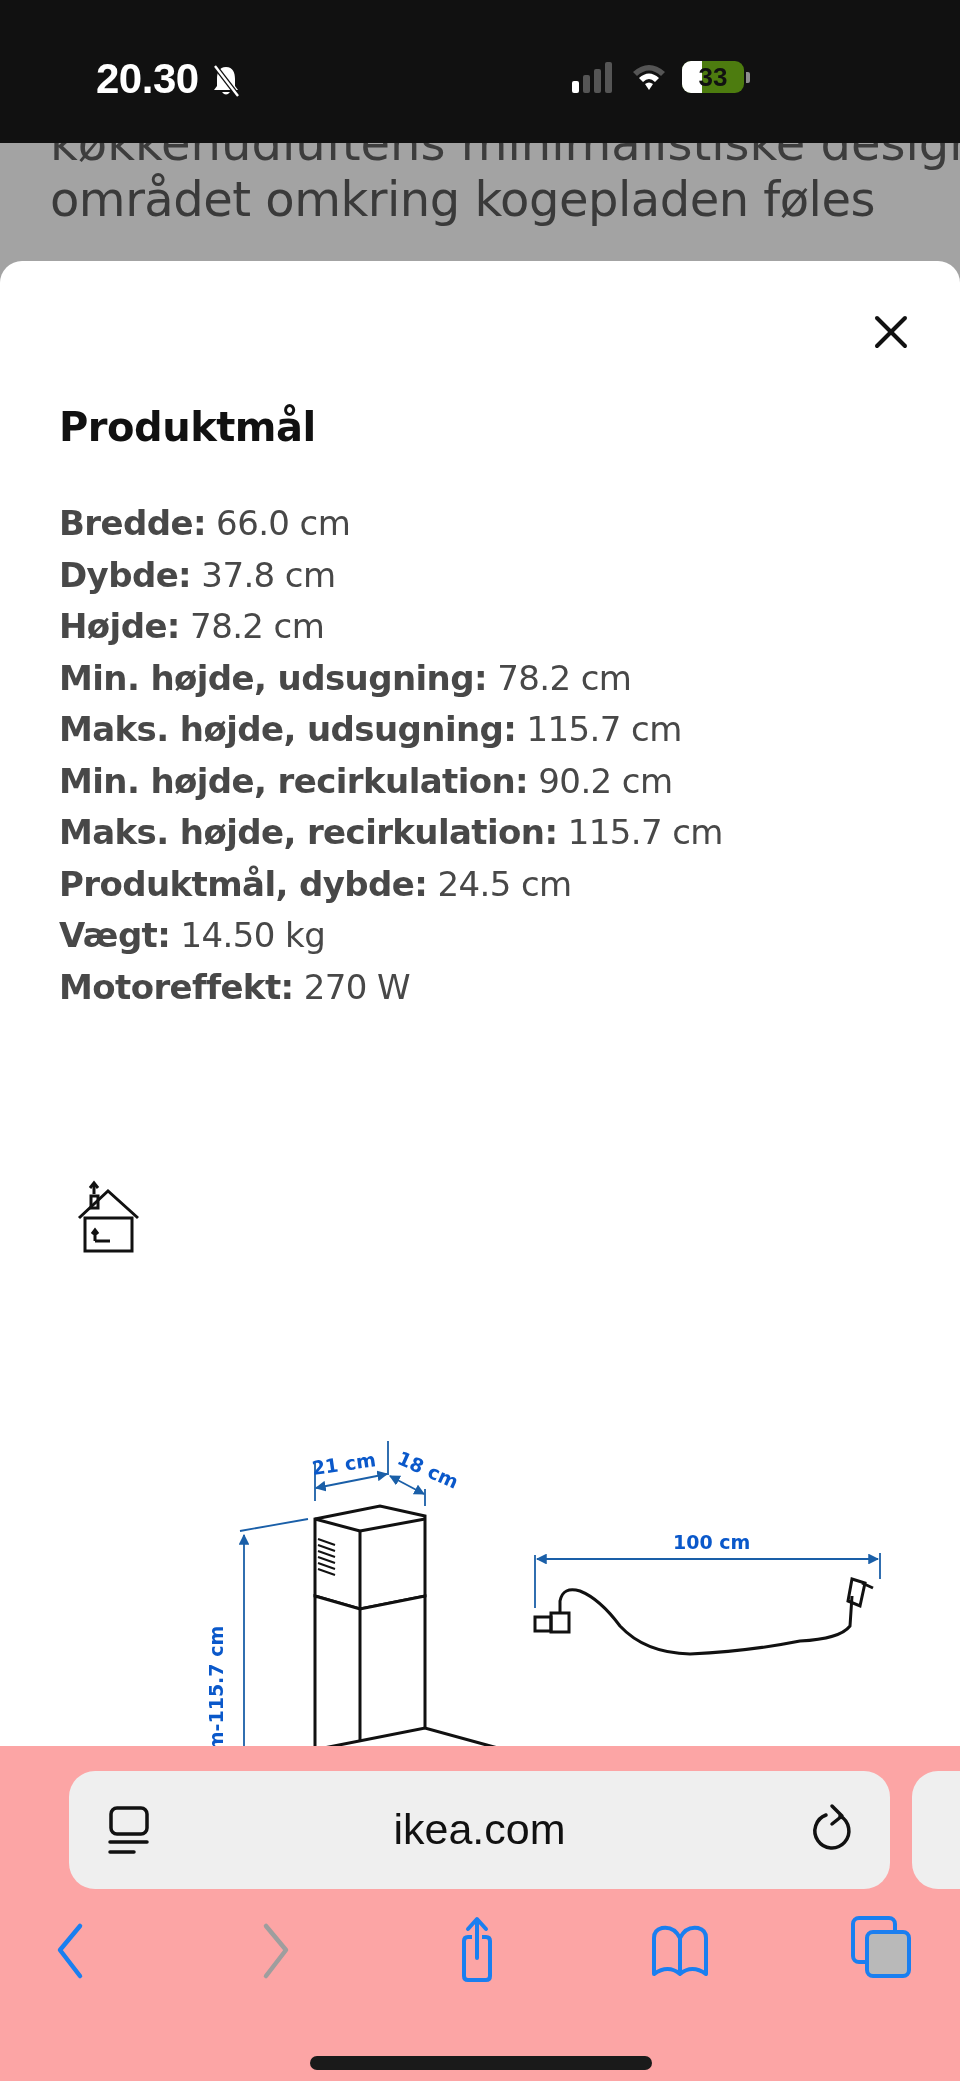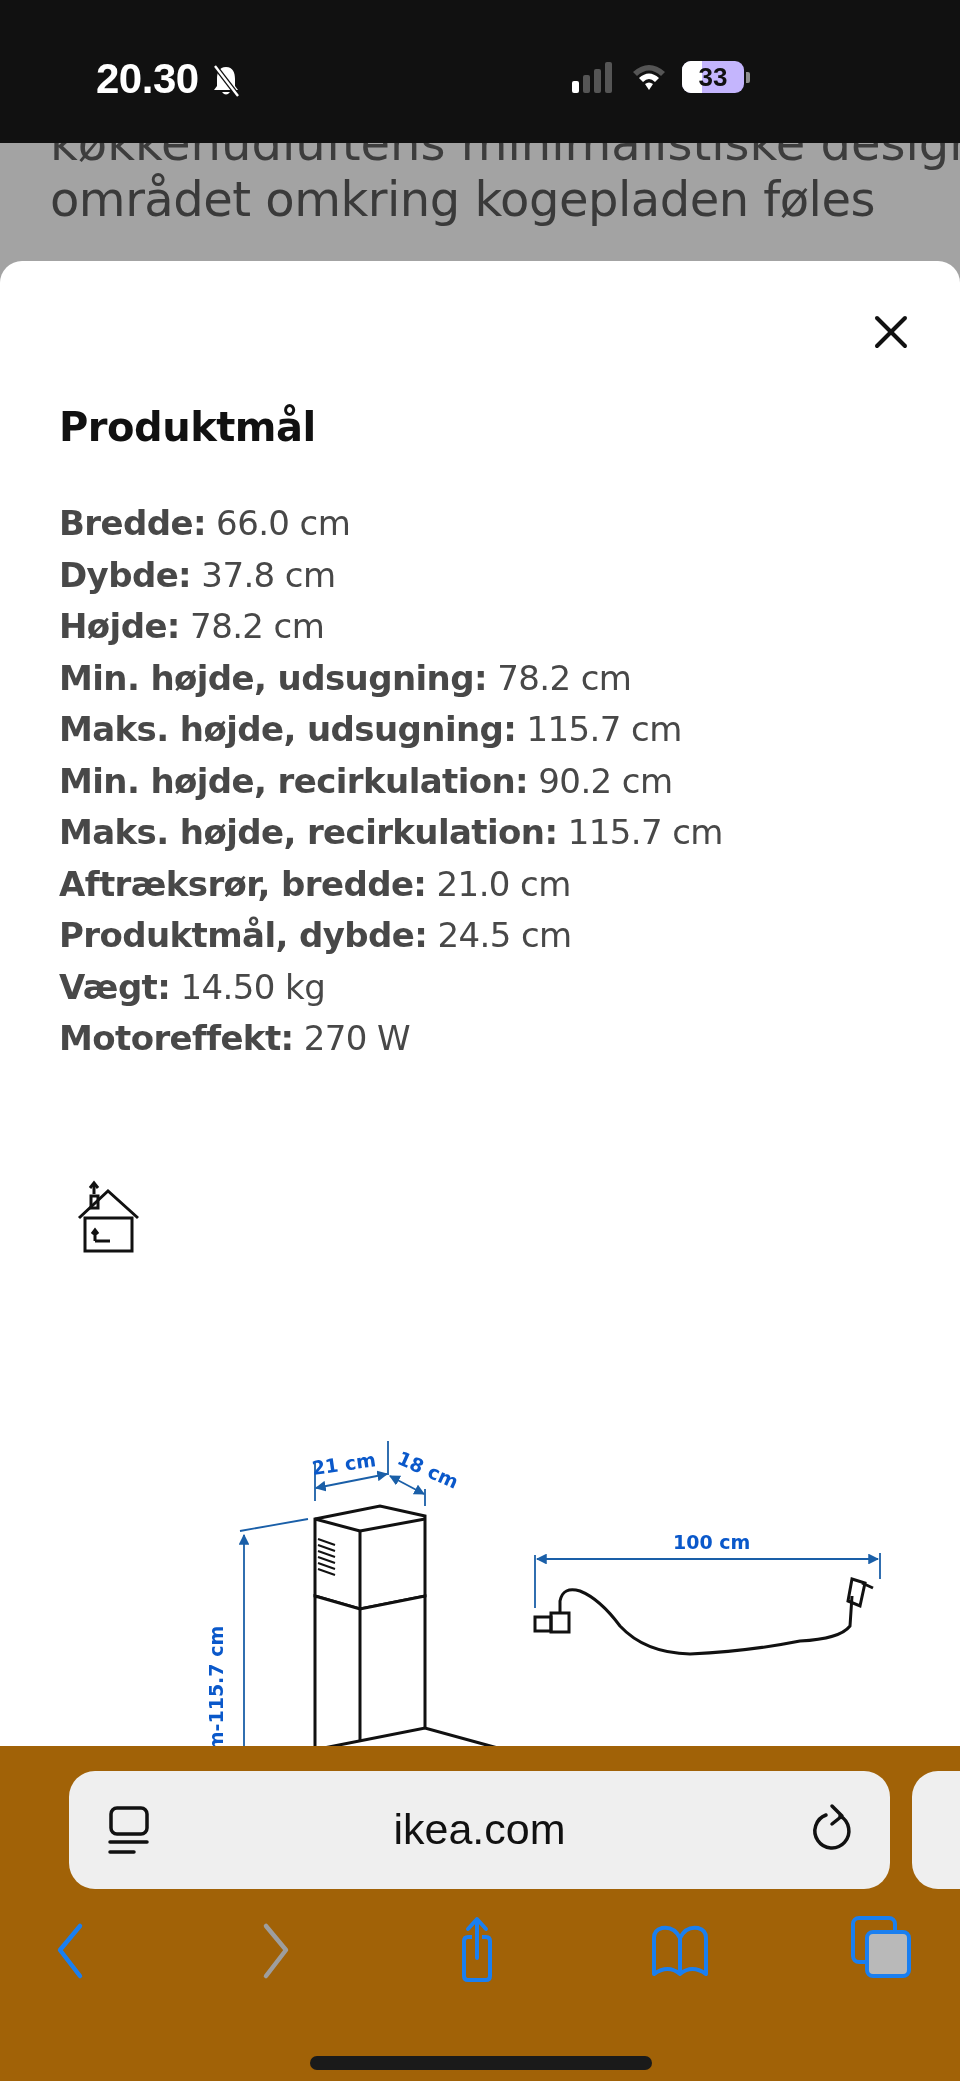--- a/index.html
+++ b/index.html
@@ -3,40 +3,40 @@
 <meta charset="utf-8">
 <style>
   * { box-sizing: border-box; margin: 0; padding: 0; }
   html, body { width: 960px; height: 2081px; overflow: hidden; background: #111; }
   body { position: relative; font-family: "DejaVu Sans", sans-serif; }
 
   .status-bar { position: absolute; left: 0; top: 0; width: 834px; height: 143px; background: #111111; color: #fff; margin-top: 9px; }
   .status-time { position: absolute; left: 96px; top: 46px; font-family: "Liberation Sans", sans-serif; font-weight: bold; font-size: 42px; letter-spacing: -0.5px; }
   .status-bell { position: absolute; left: 206px; top: 52px; width: 40px; height: 40px; }
   .status-right { position: absolute; right: 84px; top: 52px; display: flex; align-items: center; gap: 14px; }
-  .battery { position: relative; width: 62px; height: 32px; border-radius: 9px; background: #c4b5fd; overflow: hidden; display: flex; align-items: center; justify-content: center; }
+  .battery { position: relative; width: 62px; height: 32px; border-radius: 9px; background: #4d7c0f; overflow: hidden; display: flex; align-items: center; justify-content: center; }
   .battery-fill { position: absolute; left: 0; top: 0; bottom: 0; width: 33%; background: #fff; }
   .battery-text { position: relative; font-family: "Liberation Sans", sans-serif; font-weight: bold; font-size: 26px; color: #111; }
   .battery-tip { width: 4px; height: 11px; background: #8e8e8e; border-radius: 0 2px 2px 0; margin-left: -12px; }
 
   .page-bg { position: absolute; left: 0; top: 143px; width: 960px; height: 1938px; background: #a3a3a3; }
   .bg-text-1 { position: absolute; left: 50px; top: 106px; font-size: 48px; color: #3d3d3d; white-space: nowrap; line-height: 60px; height: 25px; overflow: hidden; }
   .bg-text-1 span { display: block; margin-top: -36px; }
   .bg-text-2 { position: absolute; left: 50px; top: 173px; font-size: 48px; color: #3a3a3a; white-space: nowrap; letter-spacing: -0.5px; }
 
   .modal { position: absolute; left: 0; top: 261px; width: 960px; height: 1500px; background: #ffffff; border-radius: 22px 22px 0 0; overflow: hidden; padding-left: 29px; }
   .close-btn { position: absolute; left: 868px; top: 48px; width: 46px; height: 46px; cursor: pointer; }
   .modal-title { position: absolute; left: 59px; top: 143px; font-size: 40px; font-weight: bold; color: #111; letter-spacing: -0.5px; }
   .dims { position: absolute; left: 59px; top: 237px; }
   .dim-row { font-size: 34px; line-height: 51.5px; color: #484848; white-space: nowrap; letter-spacing: -0.6px; }
   .dim-row .k { font-weight: bold; color: #484848; }
 
   .diagram { position: absolute; left: 0; top: 900px; width: 960px; height: 600px; }
 
-  .browser-bar { position: absolute; left: 0; top: 1746px; width: 960px; height: 335px; background: #a16207; }
+  .browser-bar { position: absolute; left: 0; top: 1746px; width: 960px; height: 335px; background: #fca5a5; }
   .url-pill { position: absolute; left: 69px; top: 25px; width: 821px; height: 118px; background: #efefef; border-radius: 26px; }
   .url-text { position: absolute; left: 0; right: 0; top: 34px; text-align: center; font-family: "Liberation Sans", sans-serif; font-size: 43px; color: #111; }
   .reader-icon { position: absolute; left: 38px; top: 34px; width: 44px; height: 52px; }
   .reload-icon { position: absolute; right: 32px; top: 32px; width: 48px; height: 54px; }
   .next-pill { position: absolute; left: 912px; top: 25px; width: 80px; height: 118px; background: #efefef; border-radius: 26px; }
 
   .nav-icons { position: absolute; left: 0; top: 160px; width: 960px; height: 110px; }
   .nav-icon { position: absolute; top: 0; width: 80px; height: 80px; }
   .home-indicator { position: absolute; left: 310px; top: 310px; width: 342px; height: 14px; background: #1a1a1a; border-radius: 7px; }
 </style>
@@ -87,21 +87,20 @@
   <div class="modal-title">Produktmål</div>
 
   <div class="dims">
     <div class="dim-row"><span class="k">Bredde:</span> <span>66.0 cm</span></div>
     <div class="dim-row"><span class="k">Dybde:</span> <span>37.8 cm</span></div>
     <div class="dim-row"><span class="k">Højde:</span> <span>78.2 cm</span></div>
     <div class="dim-row"><span class="k">Min. højde, udsugning:</span> <span>78.2 cm</span></div>
     <div class="dim-row"><span class="k">Maks. højde, udsugning:</span> <span>115.7 cm</span></div>
     <div class="dim-row"><span class="k">Min. højde, recirkulation:</span> <span>90.2 cm</span></div>
     <div class="dim-row"><span class="k">Maks. højde, recirkulation:</span> <span>115.7 cm</span></div>
-    <div class="dim-row"><span class="k">Aftræksrør, bredde:</span> <span>21.0 cm</span></div>
     <div class="dim-row"><span class="k">Produktmål, dybde:</span> <span>24.5 cm</span></div>
     <div class="dim-row"><span class="k">Vægt:</span> <span>14.50 kg</span></div>
     <div class="dim-row"><span class="k">Motoreffekt:</span> <span>270 W</span></div>
   </div>
 
   <svg class="diagram" viewBox="0 900 960 600" width="960" height="600">
     <defs>
       <marker id="arr" viewBox="0 0 10 10" refX="9" refY="5" markerWidth="6" markerHeight="6" orient="auto-start-reverse">
         <path d="M0 0 L10 5 L0 10 Z" fill="#1a5fa8"></path>
       </marker>

